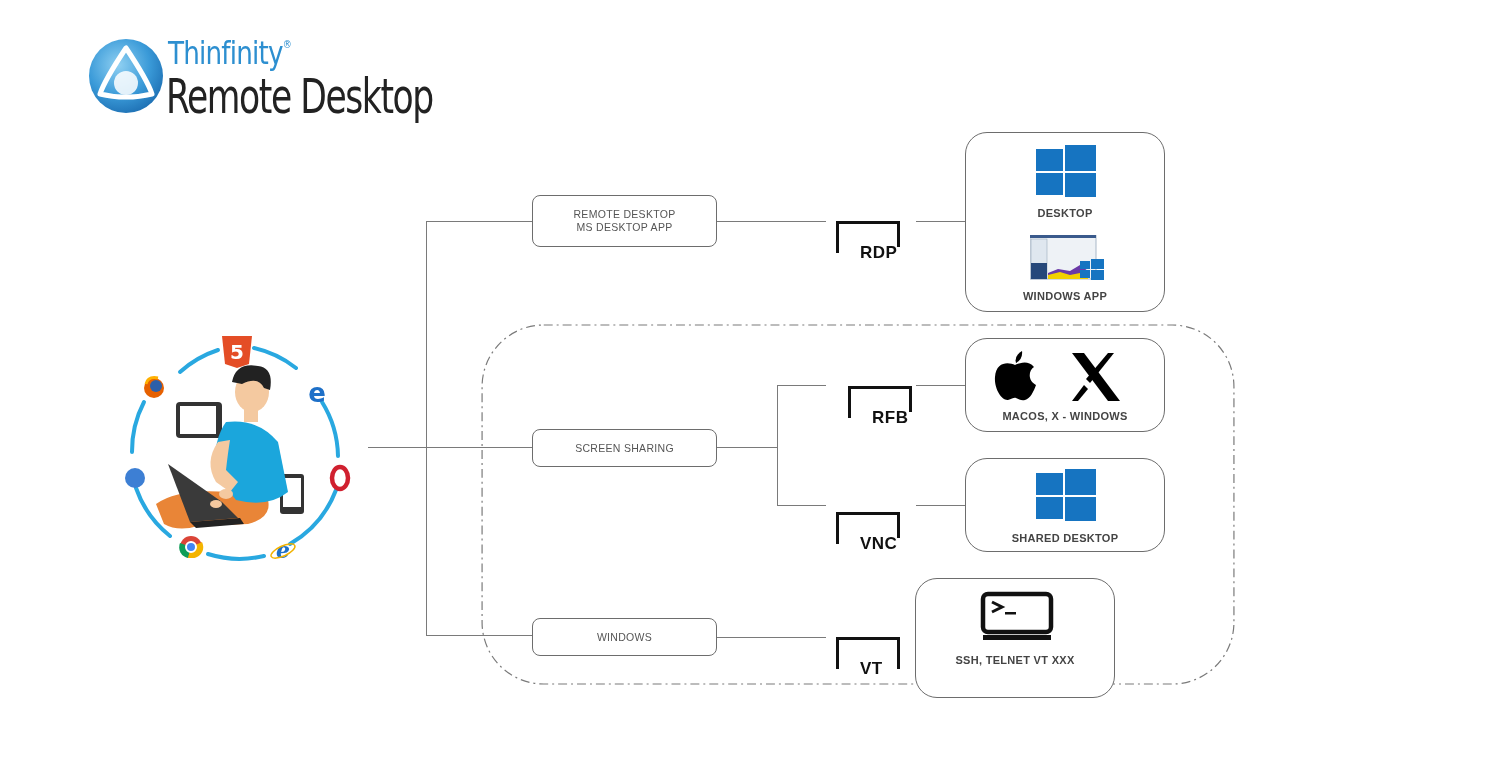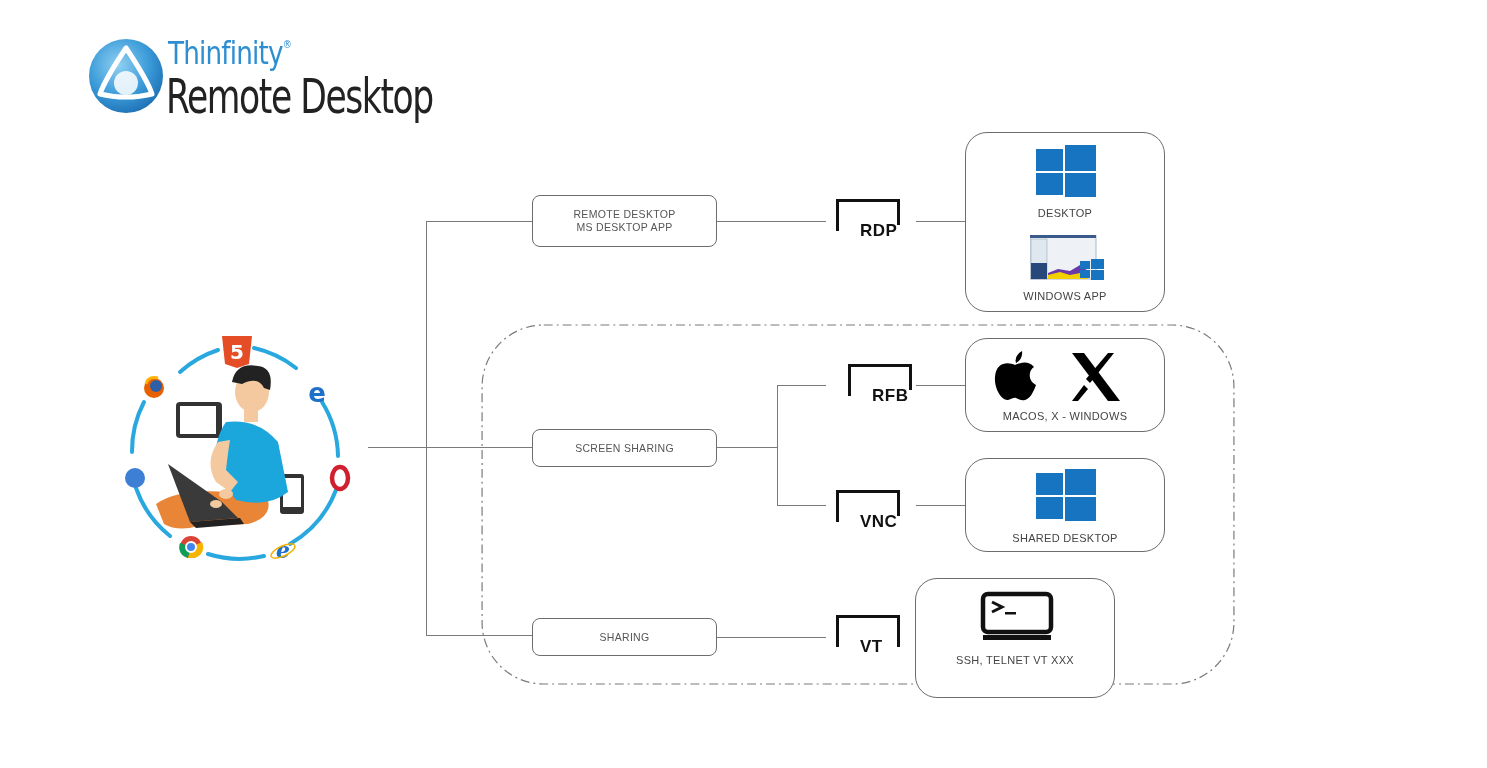--- a/index.html
+++ b/index.html
@@ -13,28 +13,28 @@
   .logo-brand sup { font-size:11px; vertical-align:top; position:relative; top:4px; }
   .logo-product { position:absolute; left:80px; top:32px; font-size:48px; color:#222;
                   letter-spacing:-2px; font-family:"DejaVu Sans", sans-serif; font-weight:normal; transform:scaleX(0.72); transform-origin:left top; white-space:nowrap; }
   
   .line { position:absolute; background:#7a7a7a; }
   
   .opt-box { position:absolute; border:1.5px solid #6d6d6d; border-radius:8px; background:#fff;
              display:flex; flex-direction:column; justify-content:center; align-items:center;
              color:#555; font-size:10.5px; letter-spacing:0.3px; line-height:13px; text-align:center; box-sizing:border-box; }
   
-  .proto { position:absolute; width:68px; height:46px; }
+  .proto { position:absolute; width:68px; height:46px;margin-top:22px; }
   .proto .bracket { position:absolute; left:0; top:0; width:64px; height:32px;
                     border-top:3px solid #111; border-left:3px solid #111; border-right:3px solid #111; box-sizing:border-box; }
   .proto .bracket-right-cut { position:absolute; right:4px; top:26px; width:6px; height:10px; background:#fff; }
   .proto .label { position:absolute; left:22px; top:22px; font-size:17px; font-weight:bold; color:#111; letter-spacing:0.5px; background:#fff; padding-left:2px; }
   
   .target { position:absolute; border:1.5px solid #6d6d6d; border-radius:22px; background:#fff; box-sizing:border-box; }
-  .target-label { position:absolute; left:0; right:0; text-align:center; font-size:11px; color:#444; letter-spacing:0.3px; }
+  .target-label { position:absolute; left:0; right:0; text-align:center; font-size:11px; color:#444; letter-spacing:0.3px;font-weight:bold; }
   .win { position:absolute; width:60px; height:52px; }
   .win span { position:absolute; background:#1674c1; }
   
   #region { left:480px; top:324px; width:758px; height:363px; }
 </style>
 </head>
 <body>
 
 <div id="logo" class="abs">
   <svg class="abs" style="left:0;top:0" width="80" height="80" viewBox="0 0 80 80">
@@ -144,21 +144,21 @@
 </svg>
 
 <div class="opt-box" style="left:532px;top:195px;width:185px;height:52px;">
   <div>REMOTE DESKTOP</div>
   <div>MS DESKTOP APP</div>
 </div>
 <div class="opt-box" style="left:532px;top:429px;width:185px;height:38px;">
   <div>SCREEN SHARING</div>
 </div>
 <div class="opt-box" style="left:532px;top:618px;width:185px;height:38px;">
-  <div>SHARING</div>
+  <div>WINDOWS</div>
 </div>
 
 <div class="line" style="left:717px;top:221px;width:109px;height:1.3px;"></div>
 <div class="line" style="left:717px;top:447px;width:60px;height:1.3px;"></div>
 <div class="line" style="left:777px;top:385px;width:1.3px;height:121px;"></div>
 <div class="line" style="left:777px;top:385px;width:49px;height:1.3px;"></div>
 <div class="line" style="left:777px;top:505px;width:49px;height:1.3px;"></div>
 <div class="line" style="left:717px;top:637px;width:109px;height:1.3px;"></div>
 
 <div class="proto" style="left:836px;top:199px;">

